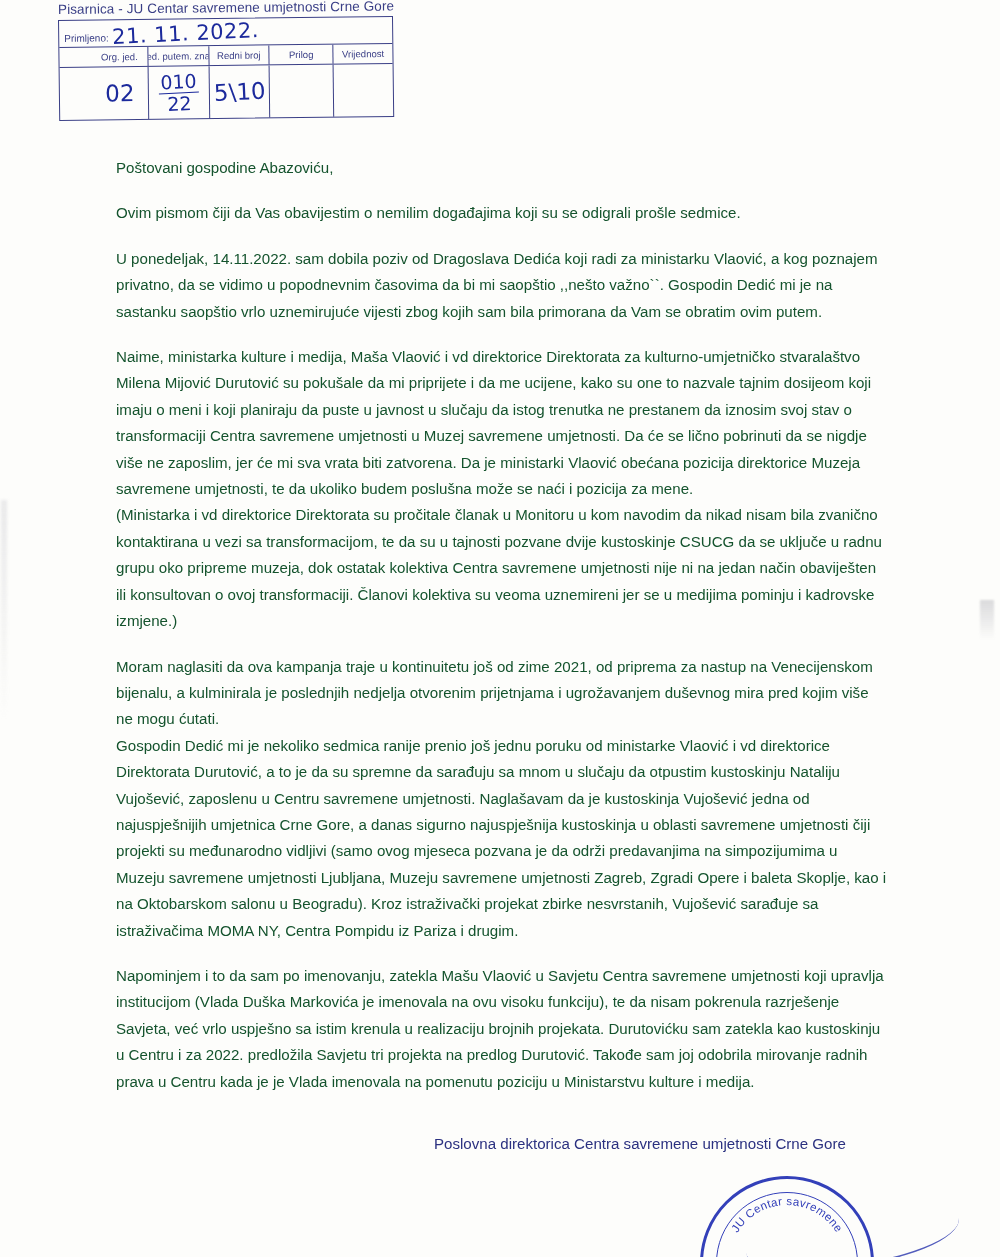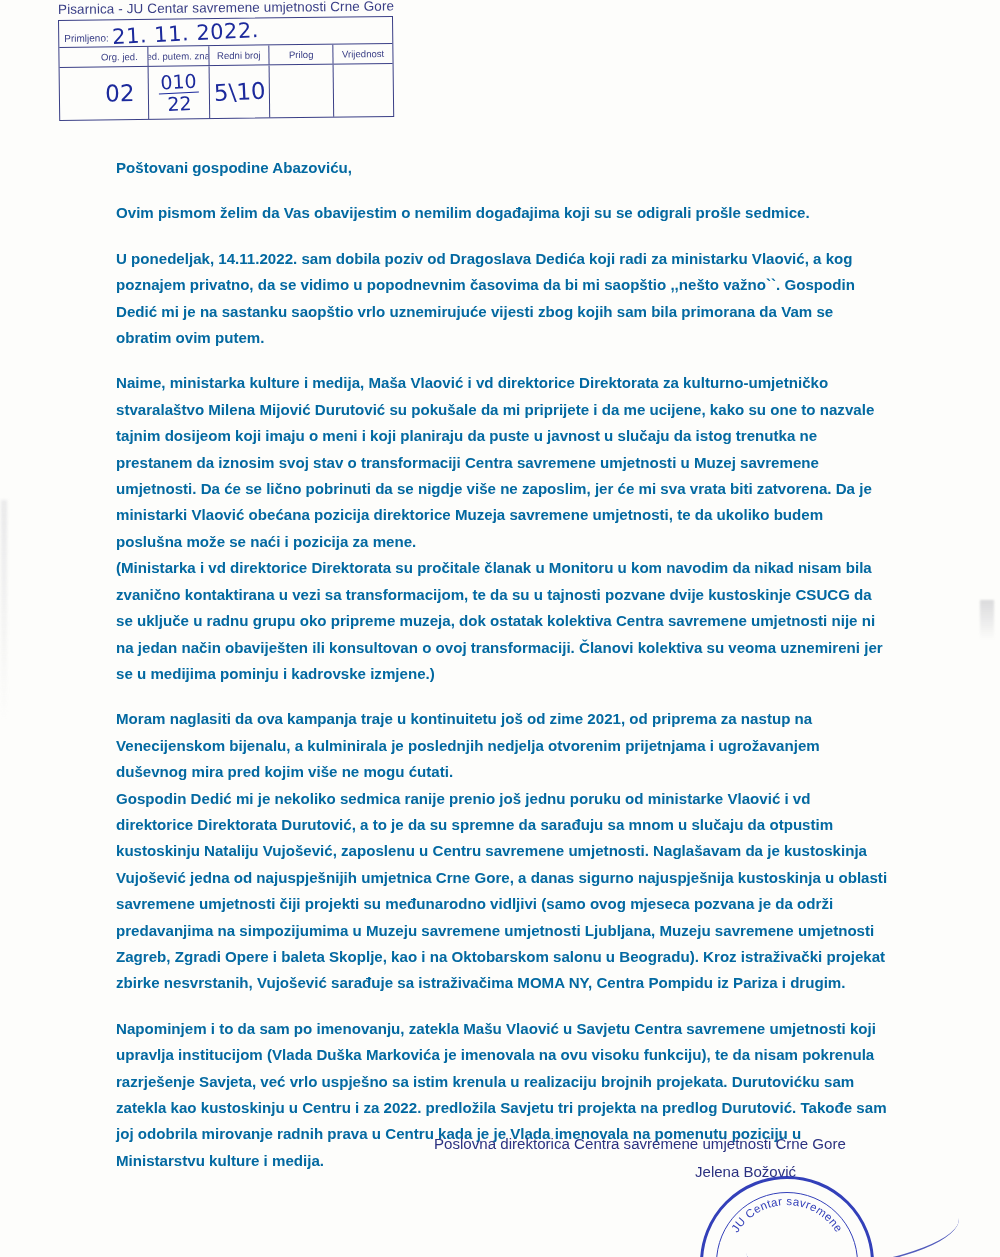--- a/index.html
+++ b/index.html
@@ -112,23 +112,22 @@
   .slash { transform: rotate(-2deg); }
 
   
   .letter {
     position: absolute;
     left: 116px;
     top: 155px;
     width: 772px;
     font-size: 15.1px;
     line-height: 26.4px;
-    color: #0369a1;
-    font-family: "Liberation Sans", sans-serif;
-    font-weight: bold;
+    color: #14532d;
+    font-family: "Liberation Sans", sans-serif;
   }
   .letter p {
     margin: 0 0 19px 0;
     text-align: left;
   }
   .letter p.tight { margin-bottom: 0; }
   .salutation { margin-bottom: 30px; }
 
   .signature-block {
     position: absolute;
@@ -237,32 +236,31 @@
           <span class="slash">5\10</span>
         </div>
         <div class="c4"></div>
         <div class="c5"></div>
       </div>
     </div>
   </div>
 
   <div class="letter">
     <p class="salutation">Poštovani gospodine Abazoviću,</p>
-    <p>Ovim pismom želim da Vas obavijestim o nemilim događajima koji su se odigrali prošle sedmice.</p>
+    <p>Ovim pismom čiji da Vas obavijestim o nemilim događajima koji su se odigrali prošle sedmice.</p>
     <p>U ponedeljak, 14.11.2022. sam dobila poziv od Dragoslava Dedića koji radi za ministarku Vlaović, a kog  poznajem privatno, da se vidimo u popodnevnim časovima da bi mi saopštio ,,nešto važno``. Gospodin Dedić mi je na sastanku saopštio vrlo uznemirujuće vijesti zbog kojih sam bila primorana da Vam se obratim ovim putem.</p>
     <p class="tight">Naime, ministarka kulture i medija, Maša Vlaović i vd direktorice Direktorata za kulturno-umjetničko stvaralaštvo Milena Mijović Durutović su pokušale da mi priprijete i da me ucijene, kako su one to nazvale tajnim dosijeom koji imaju o meni i koji planiraju da puste u javnost u slučaju da istog trenutka ne prestanem da iznosim svoj stav o transformaciji Centra savremene umjetnosti u Muzej savremene umjetnosti. Da će se lično pobrinuti da se nigdje više ne zaposlim, jer će mi sva vrata biti zatvorena. Da je ministarki Vlaović obećana pozicija direktorice Muzeja savremene umjetnosti, te da ukoliko budem poslušna može se naći i pozicija za mene.</p>
     <p>(Ministarka i vd direktorice Direktorata su pročitale članak u Monitoru u kom navodim da nikad nisam bila zvanično kontaktirana u vezi sa transformacijom, te da su u tajnosti pozvane dvije kustoskinje CSUCG da se uključe u radnu grupu oko pripreme muzeja, dok ostatak kolektiva Centra savremene umjetnosti nije ni na jedan način obaviješten ili konsultovan o ovoj transformaciji. Članovi kolektiva su veoma uznemireni jer se u medijima pominju i kadrovske izmjene.)</p>
     <p class="tight">Moram naglasiti da ova kampanja traje u kontinuitetu još od zime 2021,  od priprema za nastup na Venecijenskom bijenalu,  a kulminirala je poslednjih nedjelja otvorenim prijetnjama i ugrožavanjem duševnog mira pred kojim više ne mogu ćutati.</p>
     <p>Gospodin Dedić mi je nekoliko sedmica ranije prenio još jednu poruku od ministarke Vlaović i vd direktorice Direktorata Durutović, a to je da su spremne da sarađuju sa mnom u slučaju da otpustim kustoskinju Nataliju Vujošević, zaposlenu u Centru savremene umjetnosti. Naglašavam da je kustoskinja Vujošević jedna od najuspješnijih umjetnica Crne Gore, a danas sigurno najuspješnija kustoskinja u oblasti savremene umjetnosti čiji projekti su međunarodno vidljivi (samo ovog mjeseca pozvana je da održi predavanjima na simpozijumima u Muzeju savremene umjetnosti Ljubljana, Muzeju savremene umjetnosti Zagreb, Zgradi Opere i baleta Skoplje, kao i na Oktobarskom salonu u Beogradu). Kroz istraživački projekat zbirke nesvrstanih, Vujošević sarađuje sa istraživačima MOMA NY, Centra Pompidu iz Pariza i drugim.</p>
     <p>Napominjem i to da sam po imenovanju, zatekla Mašu Vlaović u Savjetu Centra savremene umjetnosti koji upravlja institucijom (Vlada Duška Markovića je imenovala na ovu visoku funkciju), te da nisam pokrenula razrješenje Savjeta, već vrlo uspješno sa istim krenula u realizaciju brojnih projekata. Durutovićku sam zatekla kao kustoskinju u Centru i za 2022. predložila Savjetu tri projekta na predlog Durutović. Takođe sam joj odobrila mirovanje radnih prava u Centru kada je je Vlada imenovala na pomenutu poziciju u Ministarstvu kulture i medija.</p>
   </div>
 
   <div class="signature-block">
     <div>Poslovna direktorica Centra savremene umjetnosti Crne Gore</div>
-    <div class="sig-name">Jelena Božović</div>
   </div>
 
   <div class="round-stamp">
     <svg class="stamp-arc" viewBox="0 0 168 168">
       <defs>
         <path id="arcTop" d="M 26,84 A 58,58 0 0 1 142,84"></path>
         <path id="arcBot" d="M 28,84 A 56,56 0 0 0 140,84"></path>
       </defs>
       <text><textPath href="#arcTop" startOffset="50%" text-anchor="middle">JU Centar savremene</textPath></text>
       <text><textPath href="#arcBot" startOffset="50%" text-anchor="middle">Crne Gore - Podgorica</textPath></text>

